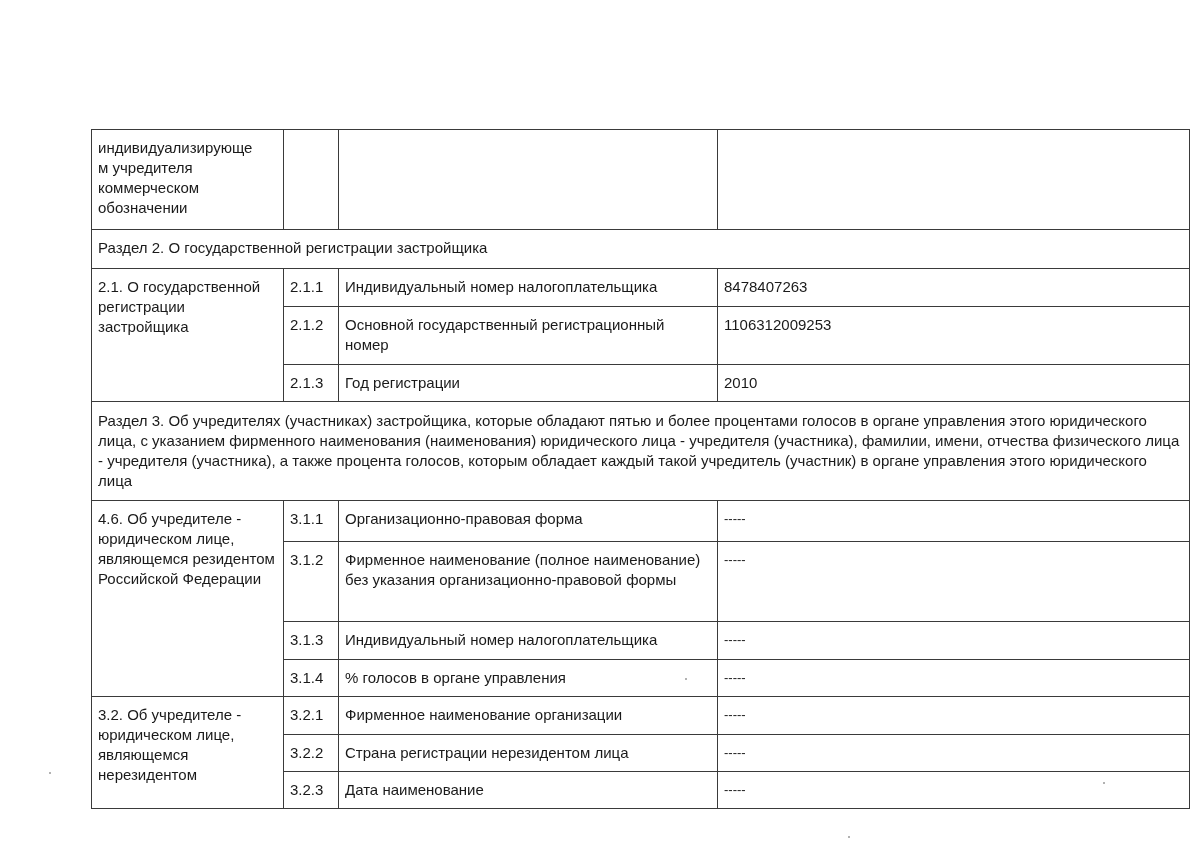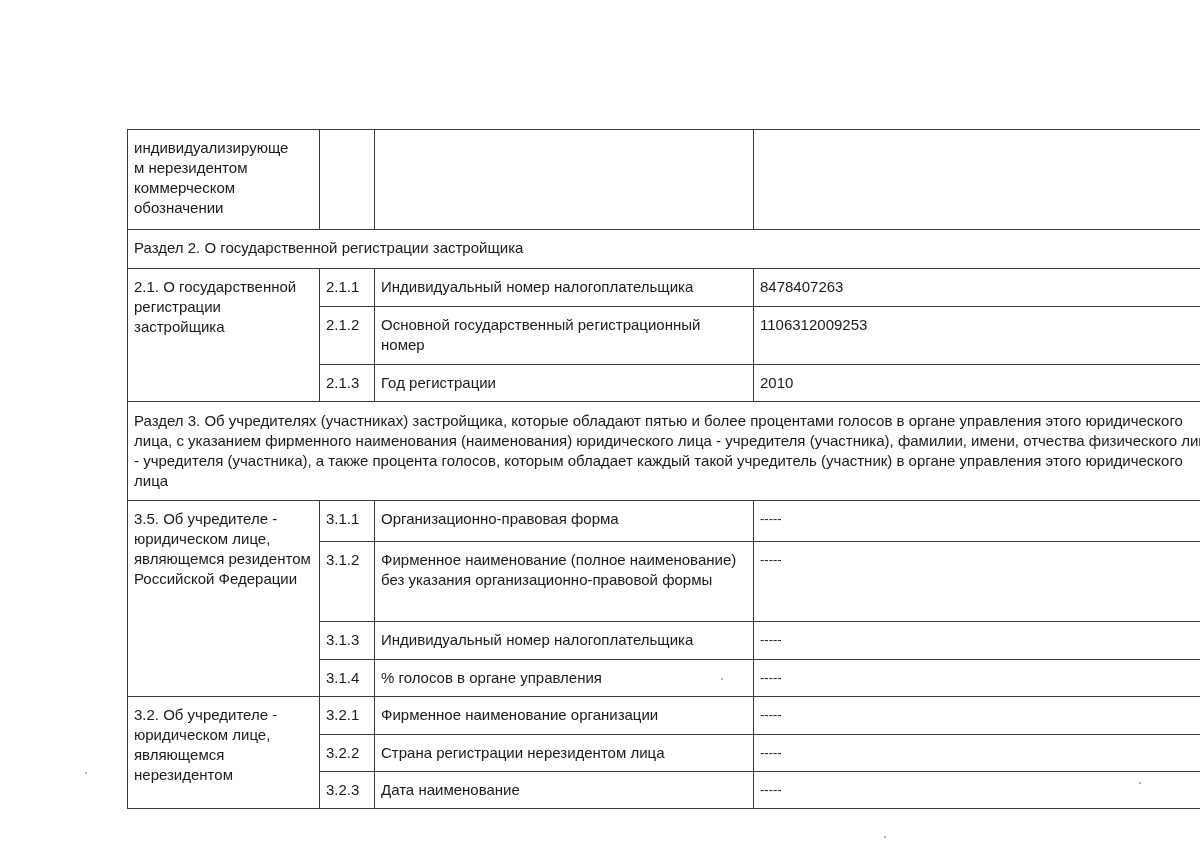--- a/index.html
+++ b/index.html
@@ -1,20 +1,20 @@
 <!DOCTYPE html>
 <html><head>
 <meta charset="utf-8">
 <style>
   html, body { margin: 0; padding: 0; background: #ffffff; }
   body {
     width: 1200px; height: 854px; position: relative; overflow: hidden;
     font-family: "Liberation Sans", sans-serif; color: #1a1a1a;
   }
-  .page { position: absolute; left: 0; top: 0; width: 1098px; height: 854px; background: #fff; margin-left: 36px; }
+  .page { position: absolute; left: 0; top: 0; width: 1098px; height: 854px; background: #fff; }
   table.doc {
     position: absolute; left: 91px; top: 129px; width: 1098px;
     border-collapse: collapse; table-layout: fixed;
     font-size: 15px; line-height: 20px;
   }
   table.doc td {
     border: 1.5px solid #3a3a3a; vertical-align: top; padding: 8px 6px 0 6px;
     box-sizing: border-box;
   }
   col.c1 { width: 192px; }
@@ -35,21 +35,21 @@
         <col class="c1">
         <col class="c2">
         <col class="c3">
         <col class="c4">
       </colgroup>
 
     <tbody>
         <tr style="height:100px">
       <td>
         <div>индивидуализирующе</div>
-        <div>м нерезидентом</div>
+        <div>м учредителя</div>
         <div>коммерческом</div>
         <div>обозначении</div>
       </td>
       <td></td>
       <td></td>
       <td></td>
     </tr>
 
     <tr style="height:39px">
       <td colspan="4" class="section">Раздел 2. О государственной регистрации застройщика</td>
@@ -70,21 +70,21 @@
       <td>2.1.3</td>
       <td>Год регистрации</td>
       <td>2010</td>
     </tr>
 
     <tr style="height:99px">
       <td colspan="4" class="section" style="padding-top:9px;">Раздел 3. Об учредителях (участниках) застройщика, которые обладают пятью и более процентами голосов в органе управления этого юридического лица, с указанием фирменного наименования (наименования) юридического лица - учредителя (участника), фамилии, имени, отчества физического лица - учредителя (участника), а также процента голосов, которым обладает каждый такой учредитель (участник) в органе управления этого юридического лица</td>
     </tr>
 
     <tr style="height:41px">
-      <td rowspan="4">3.5. Об учредителе - юридическом лице, являющемся резидентом Российской Федерации</td>
+      <td rowspan="4">4.6. Об учредителе - юридическом лице, являющемся резидентом Российской Федерации</td>
       <td>3.1.1</td>
       <td>Организационно-правовая форма</td>
       <td class="dash">-----</td>
     </tr>
     <tr style="height:80px">
       <td>3.1.2</td>
       <td>Фирменное наименование (полное наименование) без указания организационно-правовой формы</td>
       <td class="dash mid">-----</td>
     </tr>
     <tr style="height:38px">

